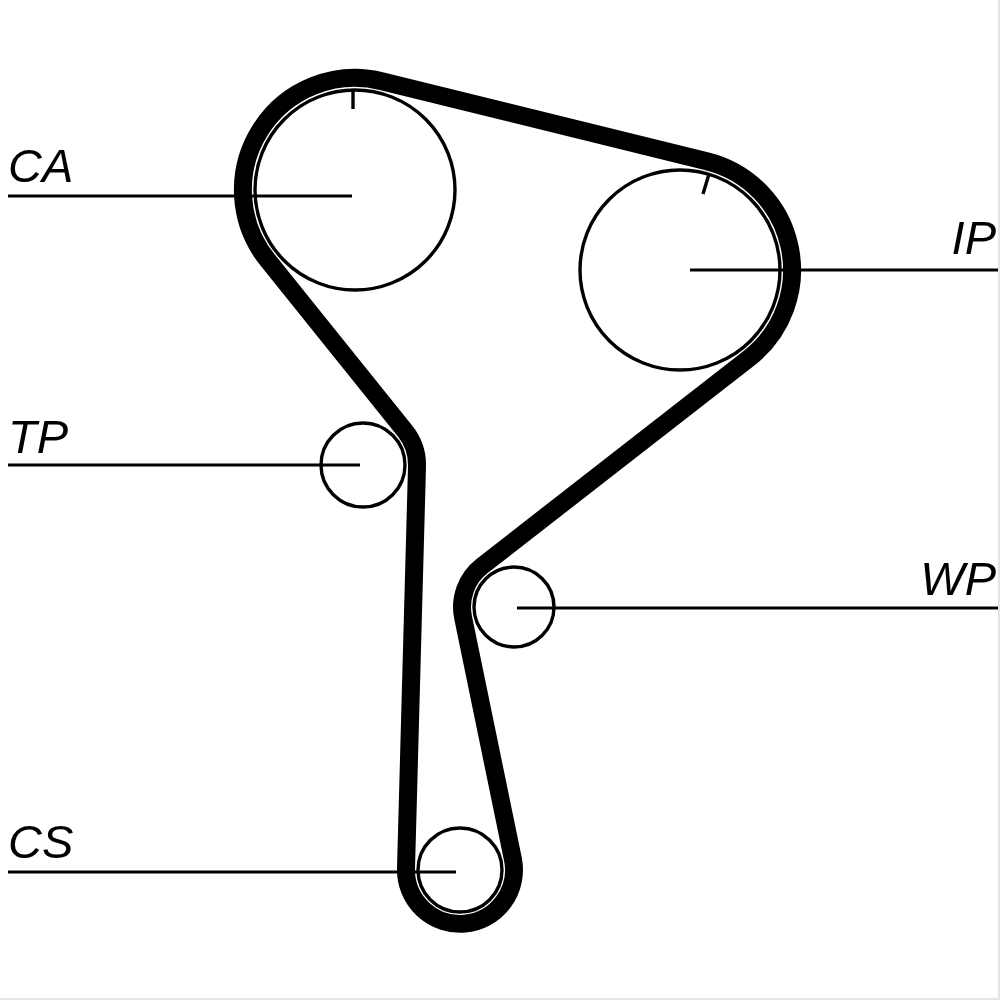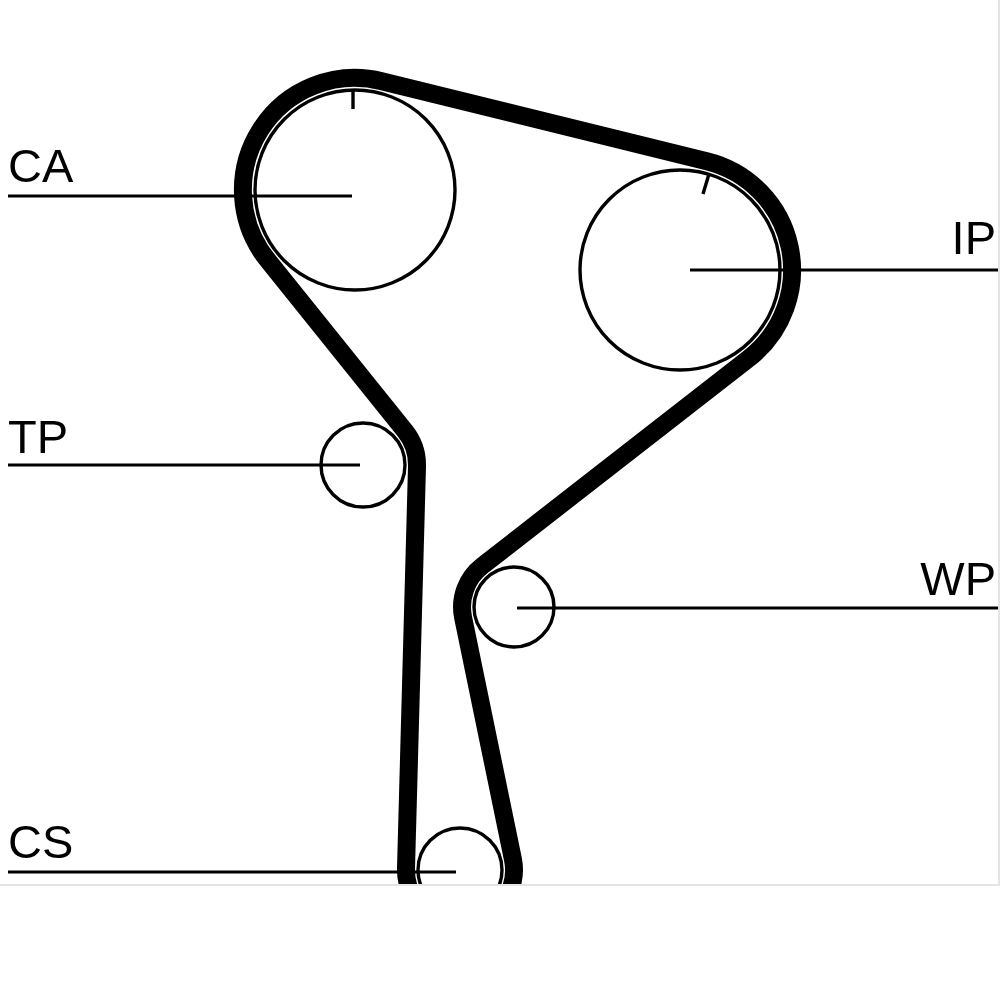--- a/index.html
+++ b/index.html
@@ -3,26 +3,27 @@
 <meta charset="utf-8">
 <style>
   html, body {
     margin: 0;
     padding: 0;
     background: #ffffff;
   }
   .canvas {
     position: relative;
     width: 1000px;
-    height: 886px;
+    height: 1000px;
     background: #ffffff;
     box-sizing: border-box;
     border-right: 2px solid #e4e4e4;
     border-bottom: 2px solid #e4e4e4;
     overflow: hidden;
+    font-style: italic;
   }
   svg { display: block; }
   .label {
     font-family: "Liberation Sans", sans-serif;
     font-size: 47px;
     fill: #000000;
   }
   .leader {
     stroke: #000000;
     stroke-width: 3.2;

